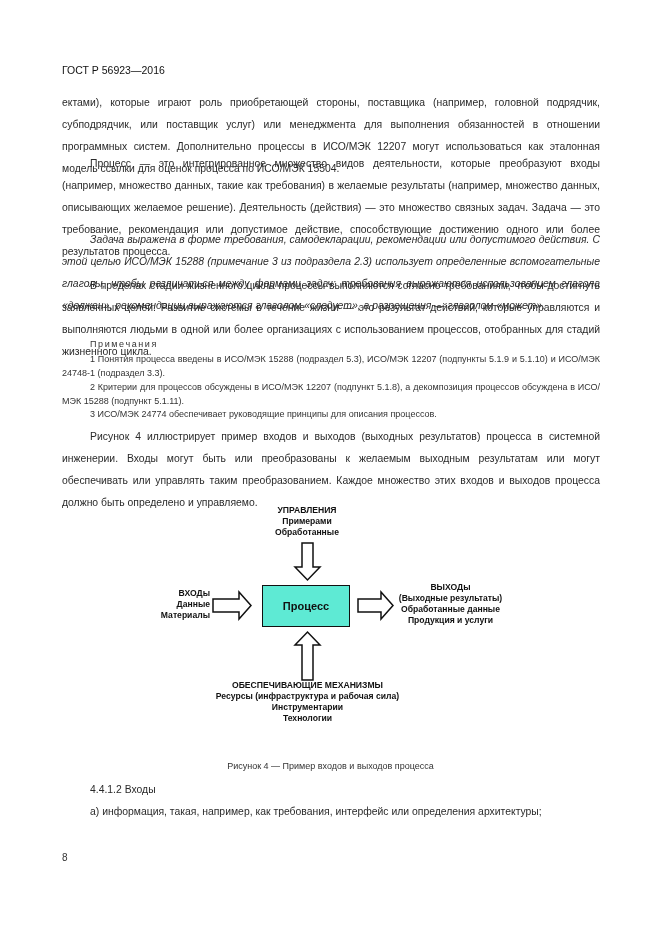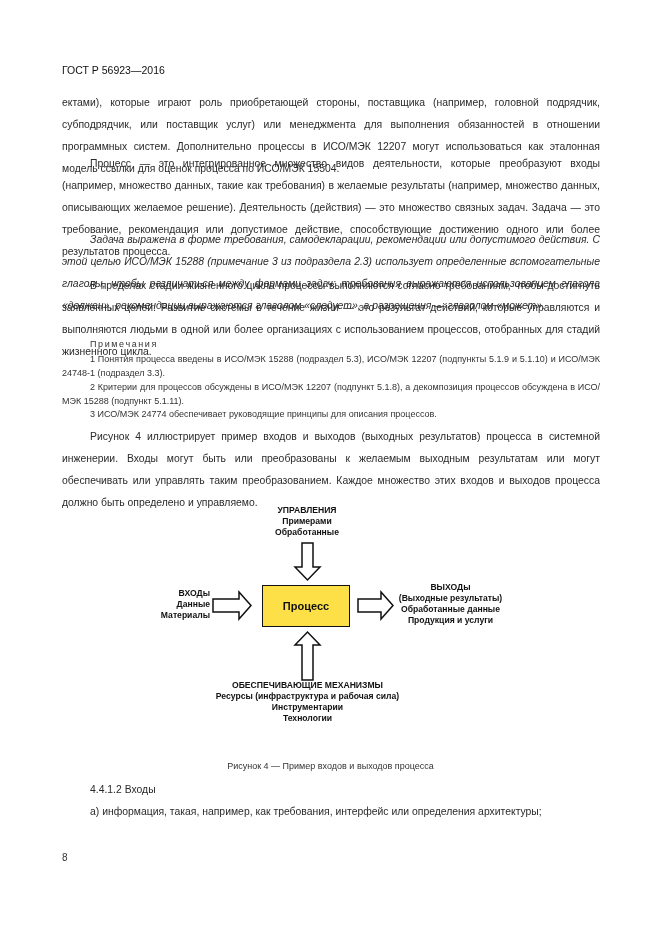--- a/index.html
+++ b/index.html
@@ -5,21 +5,21 @@
   html, body { margin: 0; padding: 0; background: #ffffff; }
   body { width: 661px; height: 935px; position: relative; overflow: hidden; font-family: "Liberation Sans", sans-serif; color: #222; }
   .header { position: absolute; left: 62px; top: 64px; font-size: 10.5px; font-weight: normal; color: #111; }
   .text { position: absolute; left: 62px; width: 538px; font-size: 10.4px; line-height: 22px; text-align: justify; color: #2a2a2a; }
   .p { margin: 0; text-indent: 0; }
   .indent { text-indent: 28px; }
   .notes-title { position: absolute; left: 90px; top: 339px; font-size: 9px; letter-spacing: 1.6px; color: #333; }
   .note { position: absolute; left: 62px; width: 538px; font-size: 9px; line-height: 14px; text-align: justify; color: #333; }
   .diagram { position: absolute; left: 0; top: 0; width: 661px; height: 935px; pointer-events: none; }
   .dlabel { position: absolute; font-size: 8.6px; font-weight: bold; color: #111; text-align: center; line-height: 11px; white-space: nowrap; }
-  .box { position: absolute; left: 262px; top: 585px; width: 86px; height: 40px; border: 1.6px solid #111; background: #fde047; display: flex; align-items: center; justify-content: center; font-size: 11px; font-weight: bold; color: #111; }
+  .box { position: absolute; left: 262px; top: 585px; width: 86px; height: 40px; border: 1.6px solid #111; background: #5eead4; display: flex; align-items: center; justify-content: center; font-size: 11px; font-weight: bold; color: #111; }
   .caption { position: absolute; left: 0; width: 661px; top: 761px; text-align: center; font-size: 9px; color: #333; }
   .pagenum { position: absolute; left: 62px; top: 852px; font-size: 10px; color: #333; }
 </style>
 </head>
 <body>
 
 <div class="header">ГОСТ Р 56923—2016</div>
 
 <div class="text" style="top:92px;">
   <p class="p">ектами), которые играют роль приобретающей стороны, поставщика (например, головной подрядчик, субподрядчик, или поставщик услуг) или менеджмента для выполнения обязанностей в отношении программных систем. Дополнительно процессы в ИСО/МЭК 12207 могут использоваться как эталонная модель ссылки для оценок процесса по ИСО/МЭК 15504.</p>

